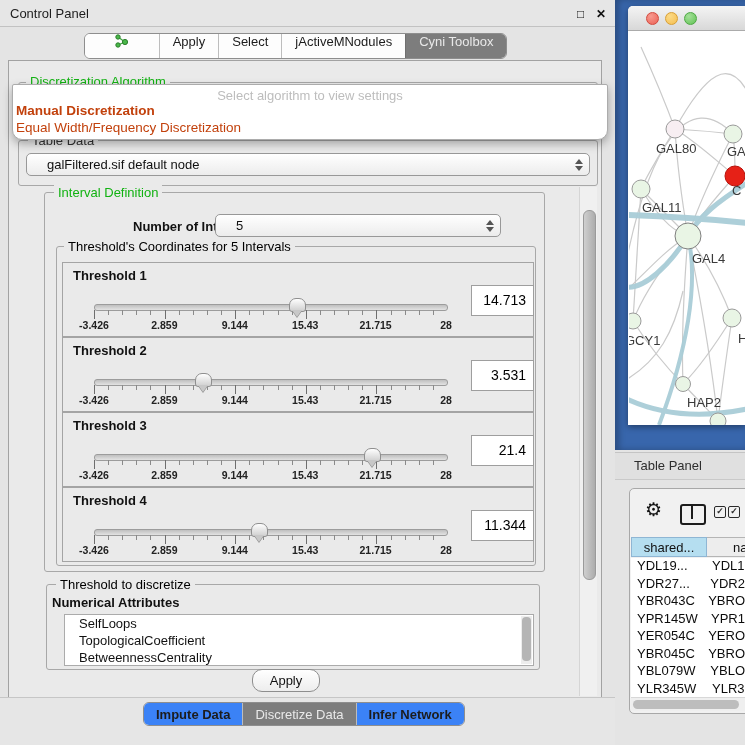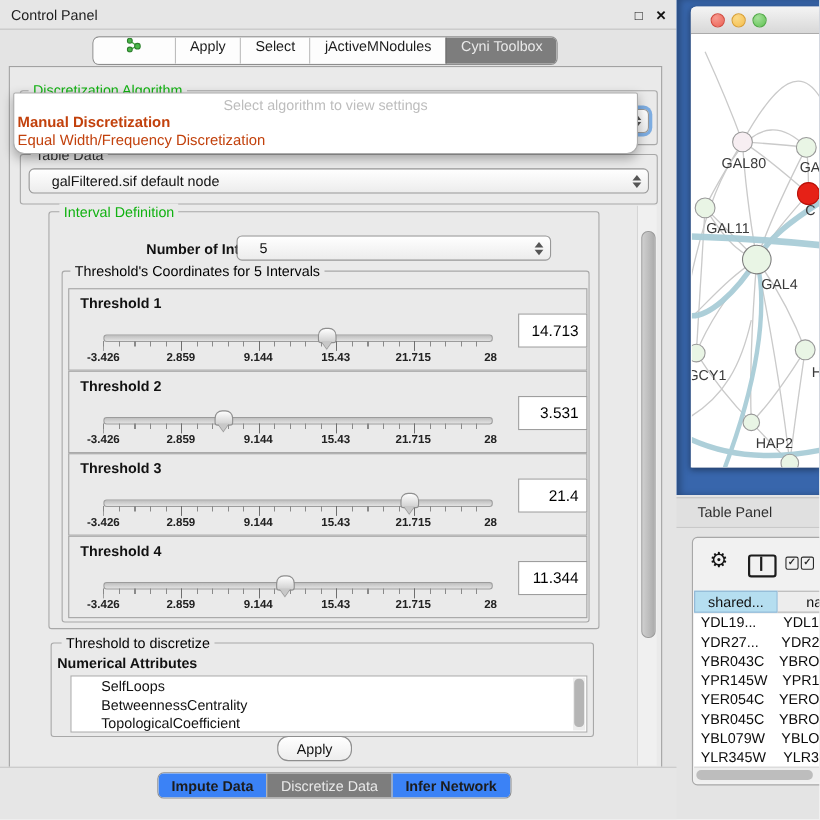--- a/index.html
+++ b/index.html
@@ -28,21 +28,21 @@
 
   .combo{border:1px solid #989898;border-radius:5px;background:linear-gradient(#FFFFFF,#ECECEC);
          font-size:13px;color:#111;display:flex;align-items:center;padding-left:20px;box-sizing:border-box;}
   .spin{position:absolute;right:6px;top:50%;transform:translateY(-50%);display:flex;flex-direction:column;gap:2px;}
   .spin i{display:block;width:0;height:0;border-left:4px solid transparent;border-right:4px solid transparent;}
   .spin .up{border-bottom:5px solid #555;}
   .spin .dn{border-top:5px solid #555;}
 
   
   .popup{left:12px;top:84px;width:566px;height:54px;background:#FFF;border:1px solid #ACACAC;
-         border-radius:2px 2px 10px 10px;box-shadow:0 4px 10px rgba(0,0,0,.3);z-index:30;}
+         border-radius:2px 2px 10px 10px;box-shadow:0 4px 10px rgba(0,0,0,.3);z-index:30;padding-left:28px;}
   .popup-hint{position:absolute;top:3px;left:0;width:100%;text-align:center;color:#BDBDBD;font-size:13px;}
   .popup-item{position:absolute;left:3px;font-size:13.5px;color:#c2410c;white-space:nowrap;}
   .popup-item.b{font-weight:bold;}
 
   
   .thr-box{left:62px;width:470px;height:73px;background:#EAEAEA;border:1px solid #A4A4A4;}
   .thr-label{position:absolute;left:10px;top:5px;font-size:13px;font-weight:bold;color:#111;}
   .track-zone{position:absolute;left:31px;top:34px;width:352px;height:20px;}
   .track{position:absolute;left:0;top:7px;width:100%;height:5px;border-radius:3px;background:linear-gradient(#BFBFBF,#E3E3E3);border:1px solid #9C9C9C;}
   .thumb{position:absolute;top:1px;width:15px;height:12px;margin-left:-8px;background:linear-gradient(#FEFEFE,#CFCFCF);
@@ -54,21 +54,21 @@
          background:repeating-linear-gradient(90deg,#8A8A8A 0 1px,transparent 1px 4%);}
   .ticks2{position:absolute;left:31px;top:47px;width:353px;height:9px;
          background:repeating-linear-gradient(90deg,#6E6E6E 0 1px,transparent 1px 20%);}
   .scale{position:absolute;left:31px;top:56px;width:352px;height:12px;}
   .scale span{position:absolute;transform:translateX(-50%);font-size:10.5px;font-weight:bold;color:#222;white-space:nowrap;}
   .thr-value{position:absolute;left:408px;top:22px;width:54px;height:29px;background:#FFF;border:1px solid #9E9E9E;
          font-size:14px;color:#000;text-align:right;line-height:29px;padding-right:7px;box-sizing:content-box;}
 
   
   .listbox{left:64px;top:614px;width:468px;height:50px;background:#FFF;border:1px solid #ABABAB;overflow:hidden;}
-  .listbox .item{font-size:13px;color:#111;line-height:17px;padding-left:27px;white-space:nowrap;}
+  .listbox .item{font-size:13px;color:#111;line-height:17px;padding-left:14px;white-space:nowrap;}
   .list-sb{position:absolute;right:1px;top:1px;width:11px;height:48px;background:#EDEDED;}
   .list-sb i{position:absolute;left:1px;top:1px;width:9px;height:44px;background:#B5B5B5;border-radius:4px;}
 
   .apply{left:252px;top:669px;width:66px;height:21px;background:linear-gradient(#FFFFFF,#EDEDED);
          border:1px solid #8E8E8E;border-radius:10px;font-size:13px;color:#111;text-align:center;line-height:21px;z-index:6;}
 
   
   .main-sb{left:579px;top:187px;width:17px;height:509px;background:#F0F0F0;border-left:1px solid #D5D5D5;}
   .main-sb i{position:absolute;left:3px;top:23px;width:11px;height:368px;border-radius:6px;
          background:linear-gradient(90deg,#CFCFCF,#ACACAC);border:1px solid #9A9A9A;}
@@ -263,22 +263,22 @@
       <span style="left:100%;">28</span>
     </div>
     <div class="thr-value">11.344</div>
   </div>
 
   <div class="abs grp" style="left:46px;top:584px;width:492px;height:84px;"></div>
   <span class="abs grp-label blue" style="left:56px;top:577px;z-index:2;">Threshold to discretize</span>
   <span class="abs" style="left:52px;top:595px;font-size:13px;font-weight:bold;color:#111;">Numerical Attributes</span>
   <div class="abs listbox">
     <div class="item">SelfLoops</div>
+    <div class="item">TopologicalCoefficient</div>
     <div class="item">BetweennessCentrality</div>
-    <div class="item">TopologicalCoefficient</div>
     <div class="list-sb">
         <i></i>
       </div>
   </div>
 
   <div class="abs apply">Apply</div>
 
   <div class="abs main-sb">
       <i></i>
     </div>

